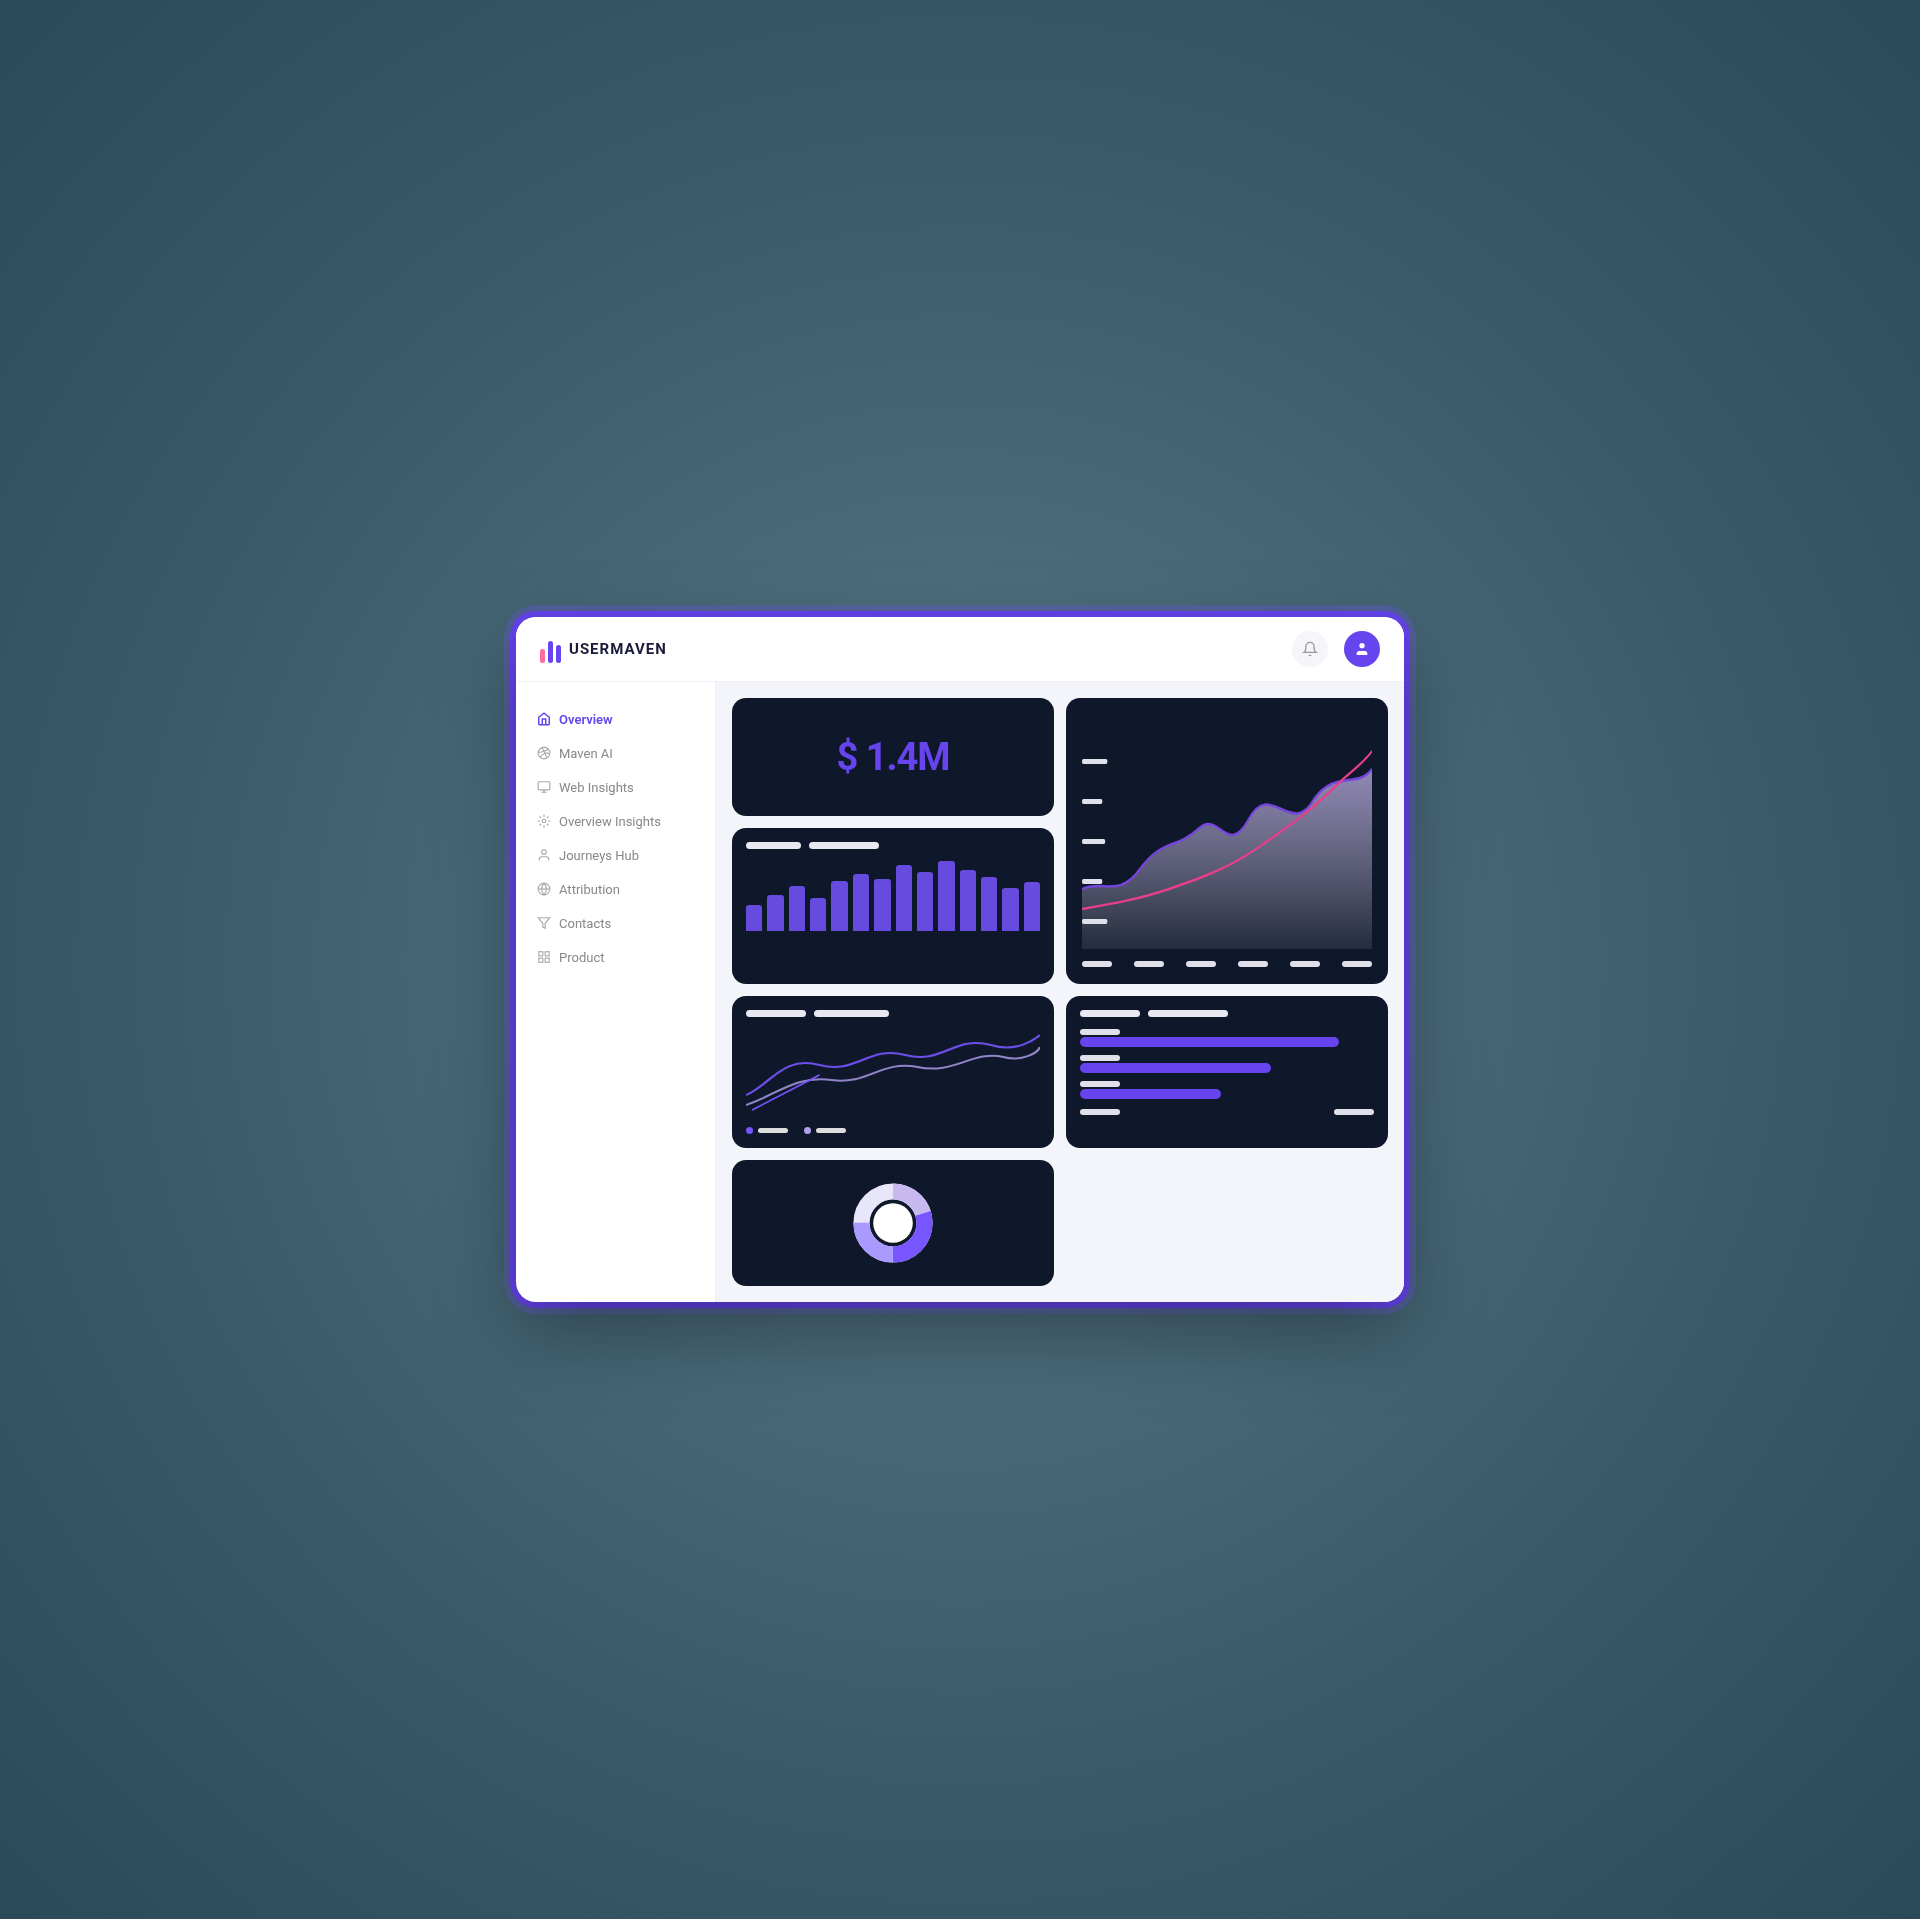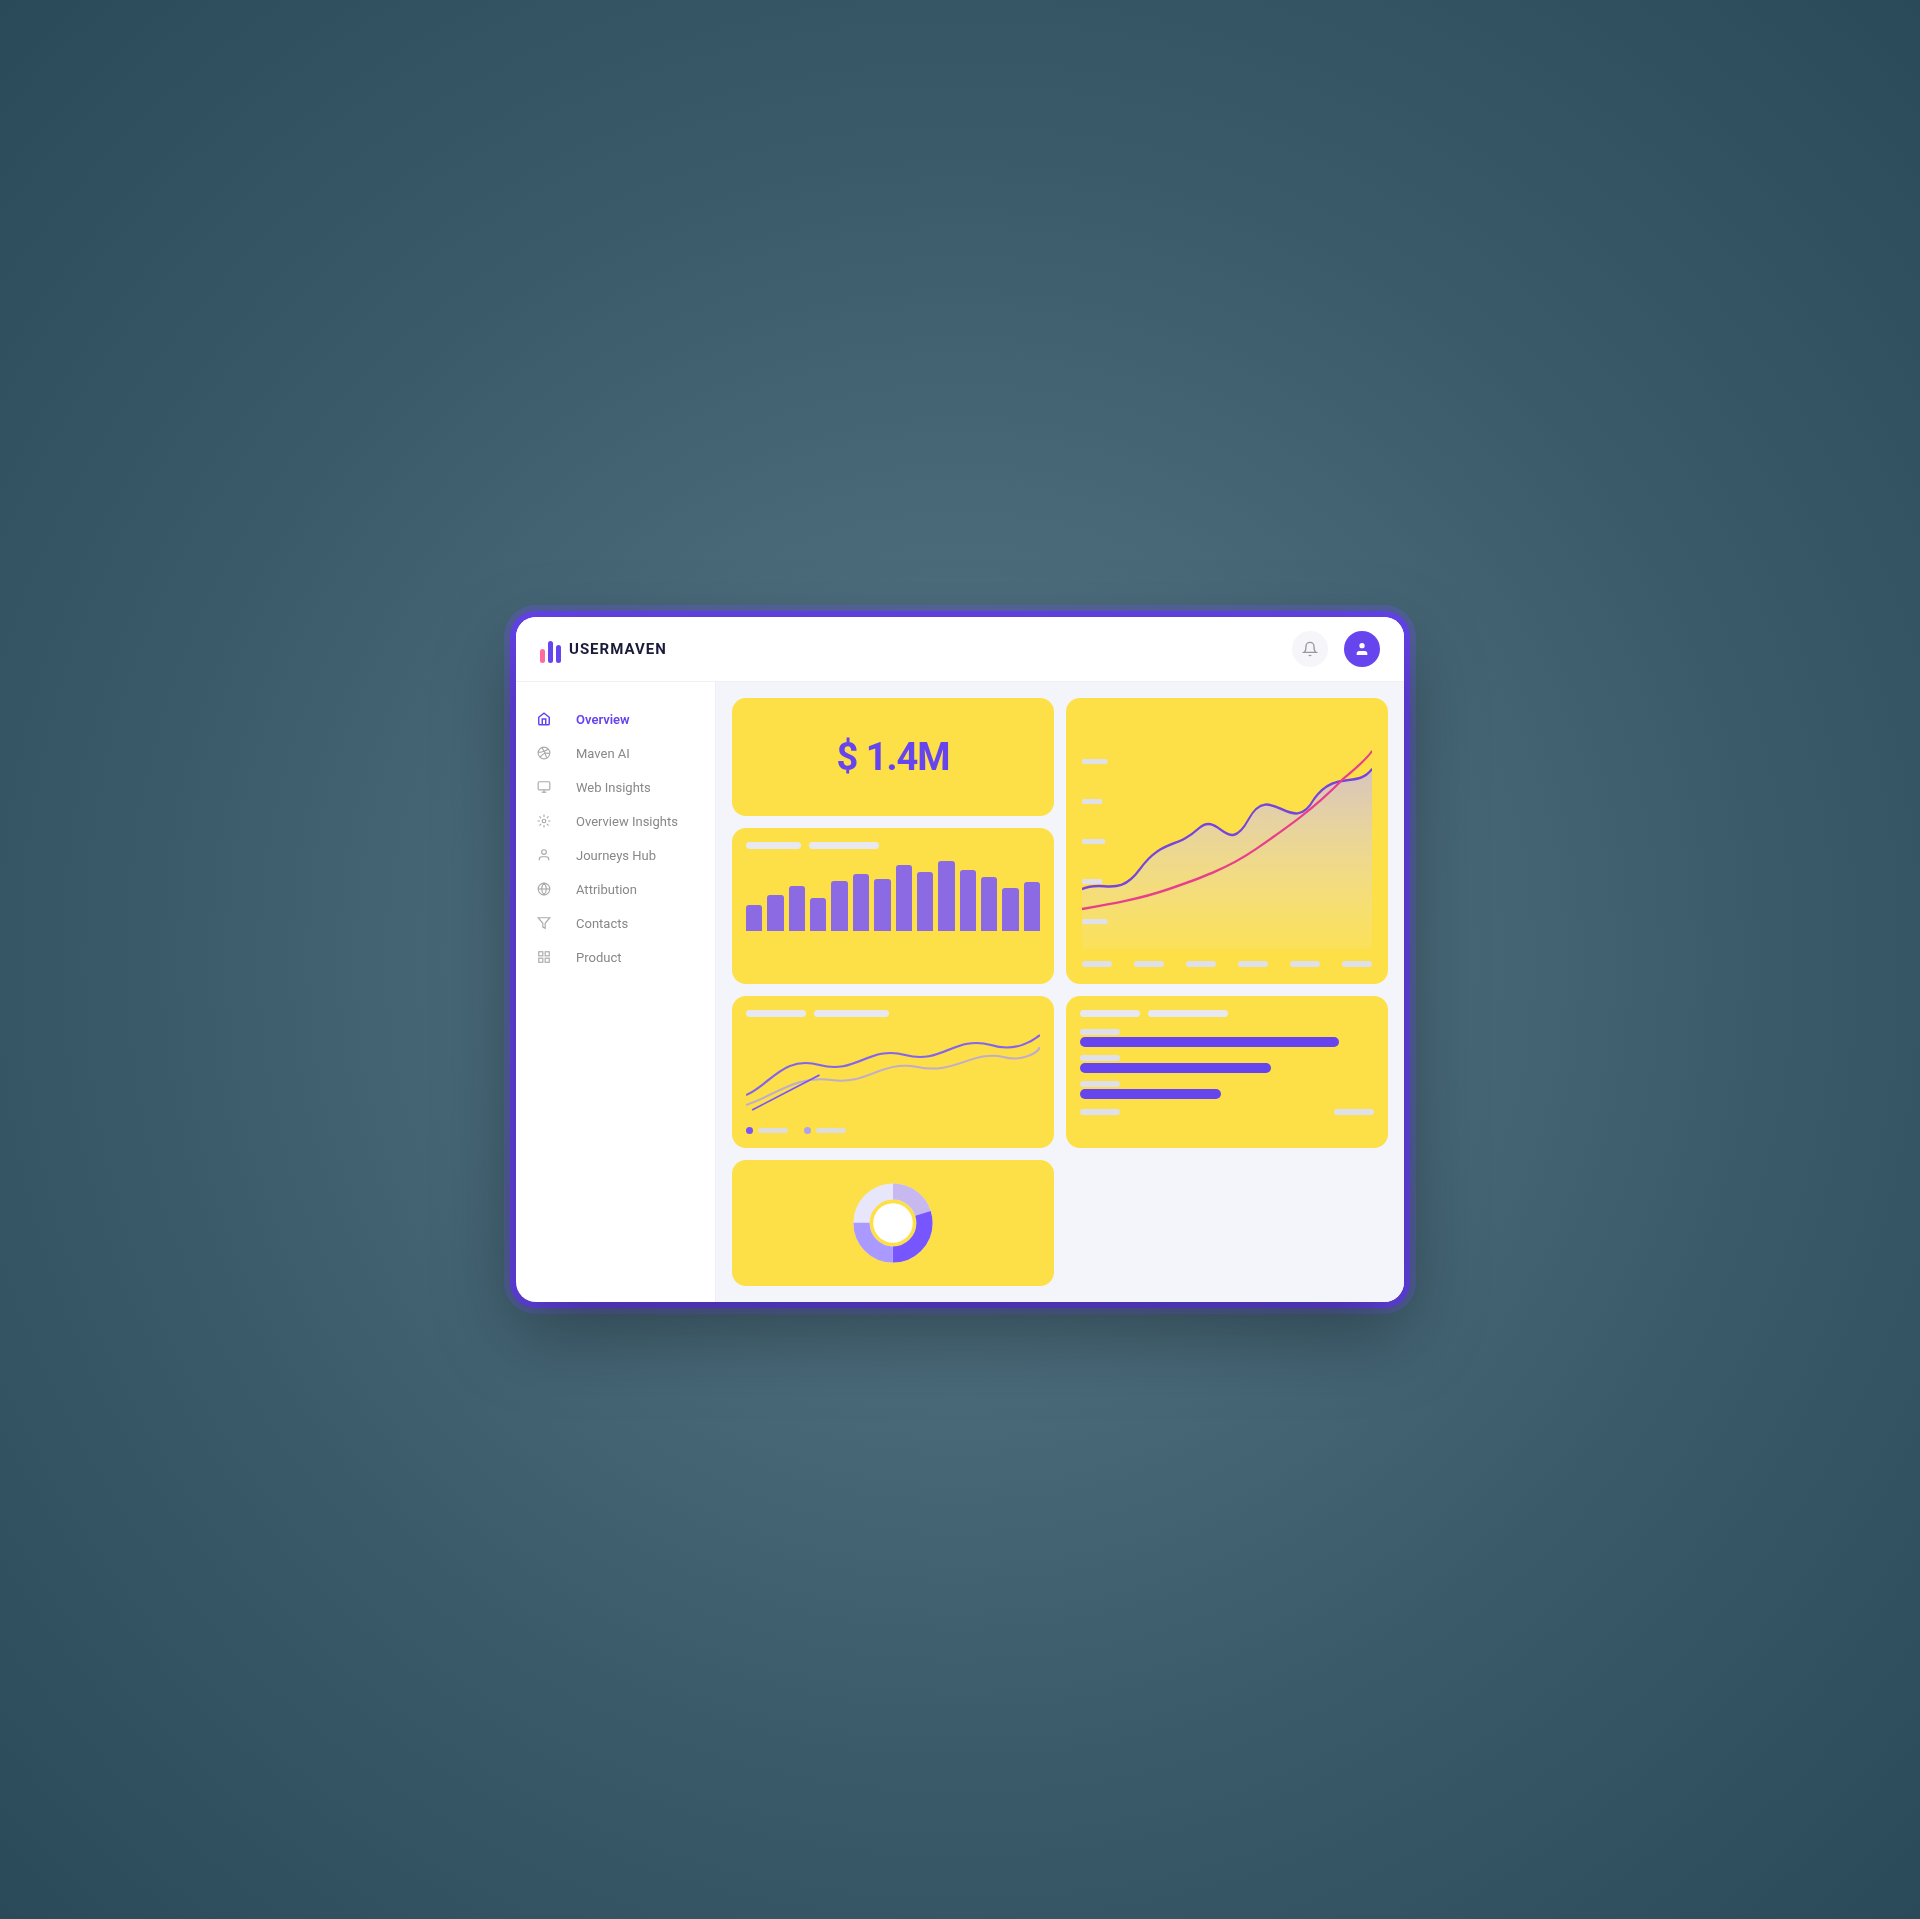--- a/index.html
+++ b/index.html
@@ -103,21 +103,21 @@
     .sidebar {
       width: 200px;
       padding: 20px 0;
       border-right: 1px solid #f0f0f8;
       flex-shrink: 0;
     }
 
     .sidebar-item {
       display: flex;
       align-items: center;
-      gap: 24px;
+      gap: 7px;
       padding: 9px 20px;
       cursor: pointer;
       font-size: 13px;
       color: #888;
       transition: background 0.2s;
     }
 
     .sidebar-item.active {
       color: #6644ee;
       font-weight: 600;
@@ -144,21 +144,21 @@
       background: #f4f4fb;
       padding: 16px;
       display: grid;
       grid-template-columns: 1fr 1fr;
       grid-template-rows: auto auto auto;
       gap: 12px;
       overflow: hidden;
     }
 
     .card {
-      background: #fde047;
+      background: #0f172a;
       border-radius: 14px;
       padding: 18px;
       overflow: hidden;
     }
 
     
     .card-revenue {
       display: flex;
       align-items: center;
       justify-content: center;

